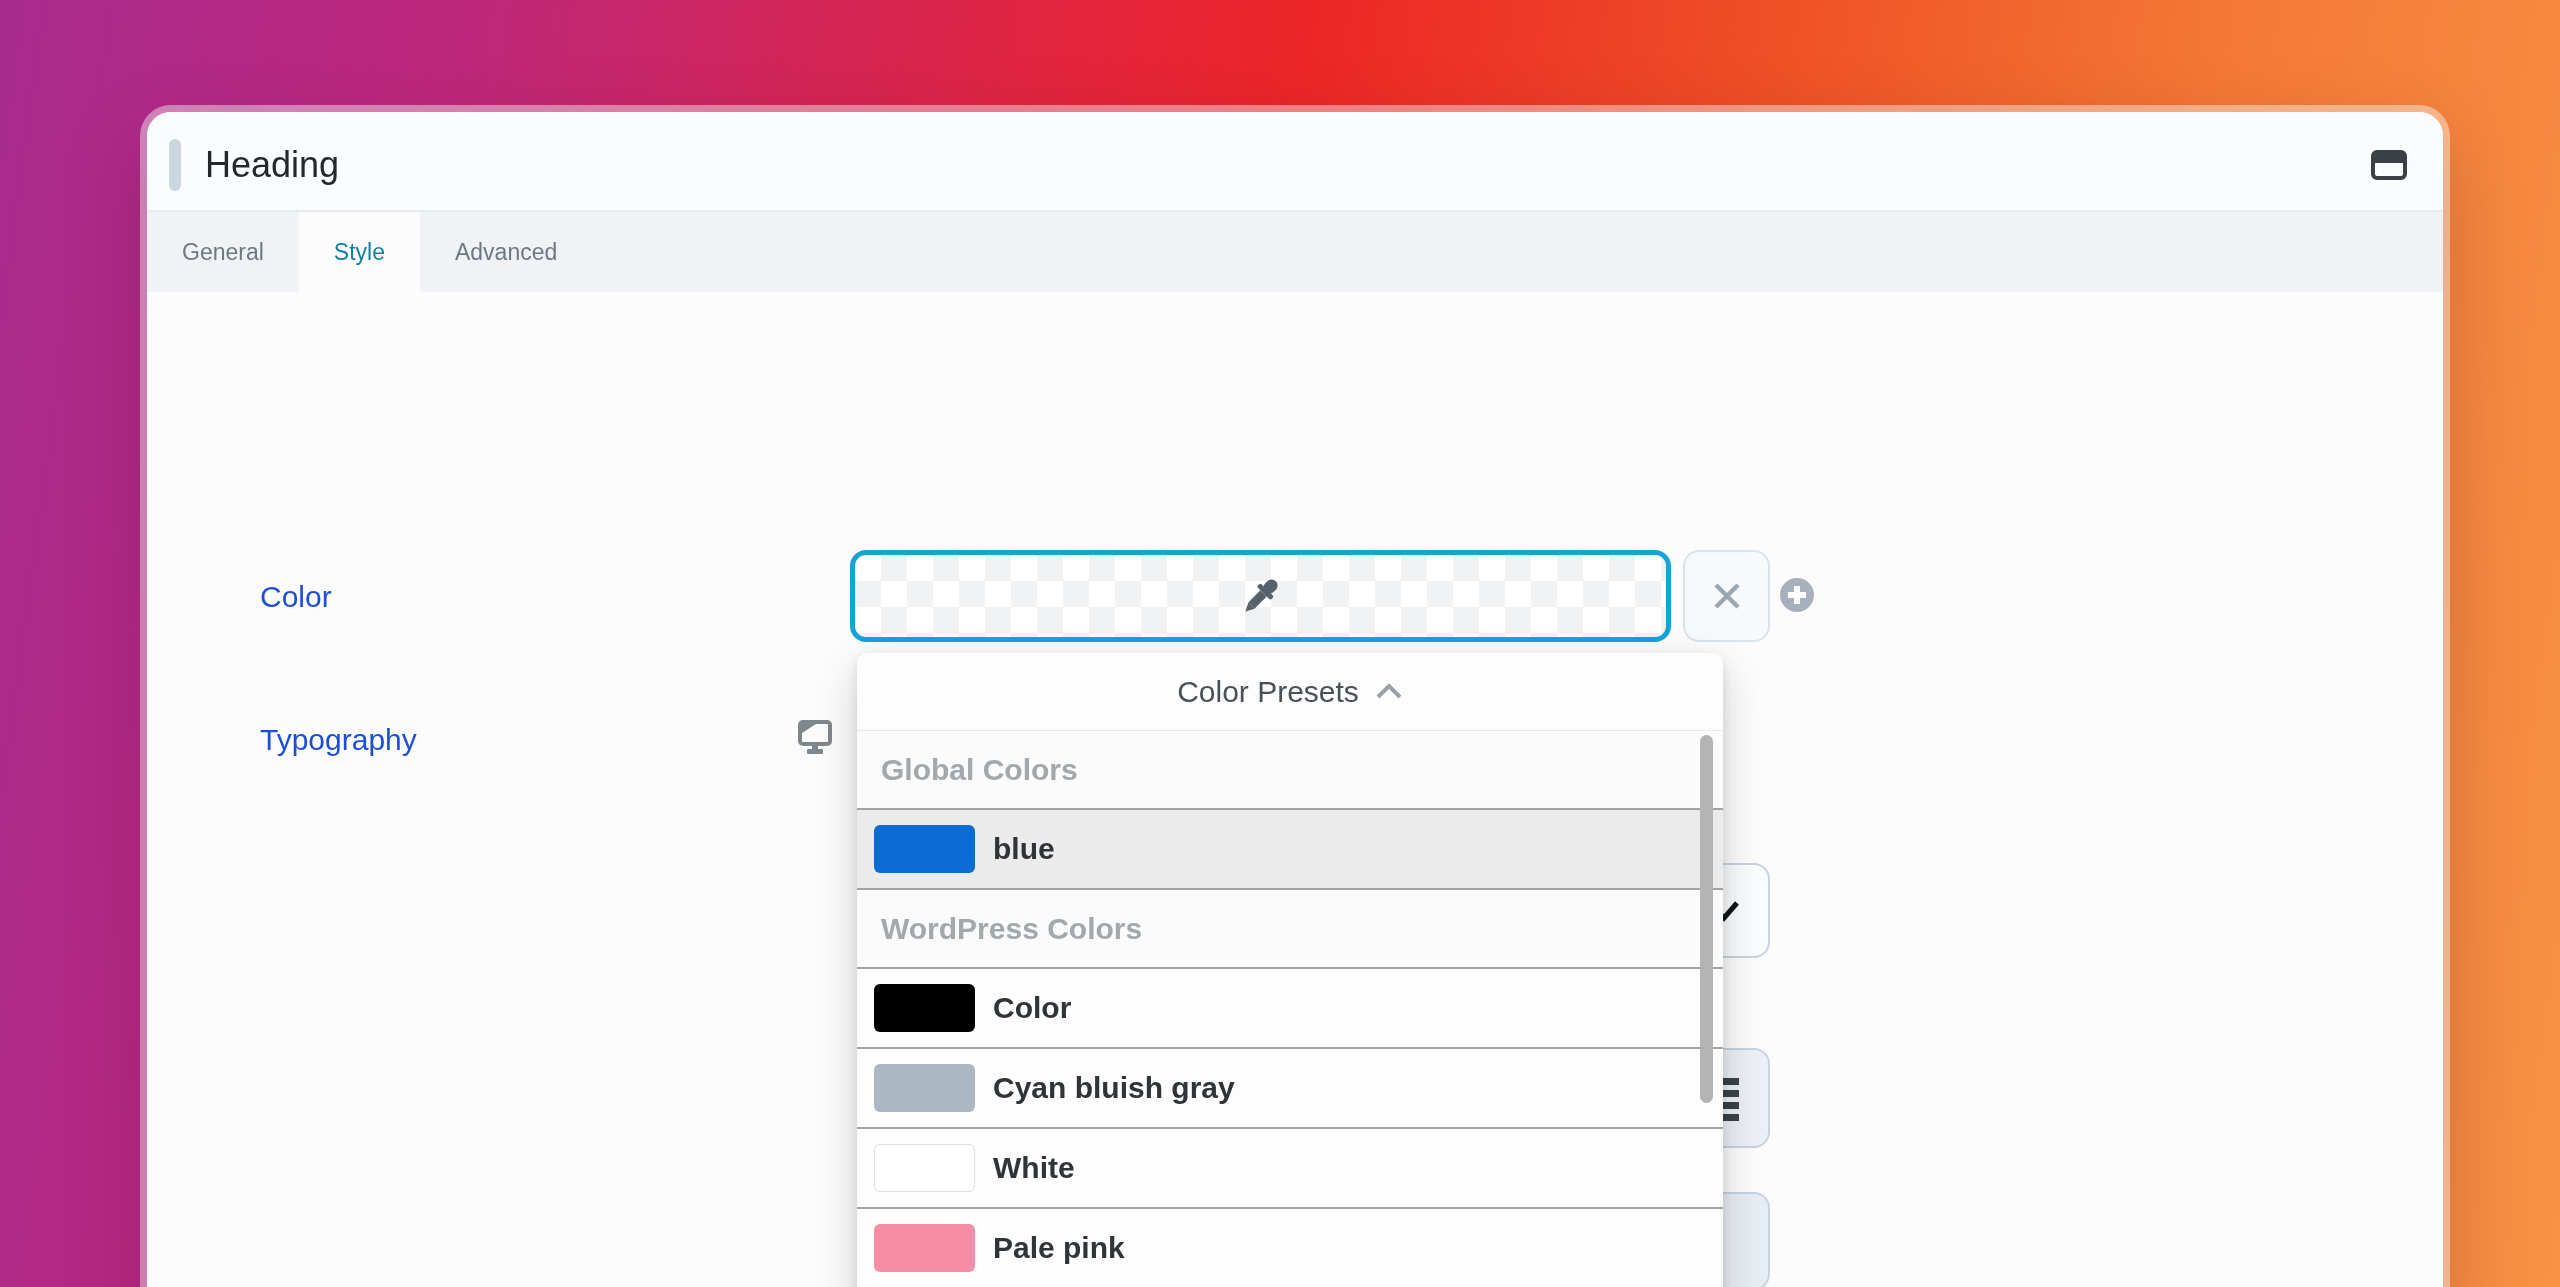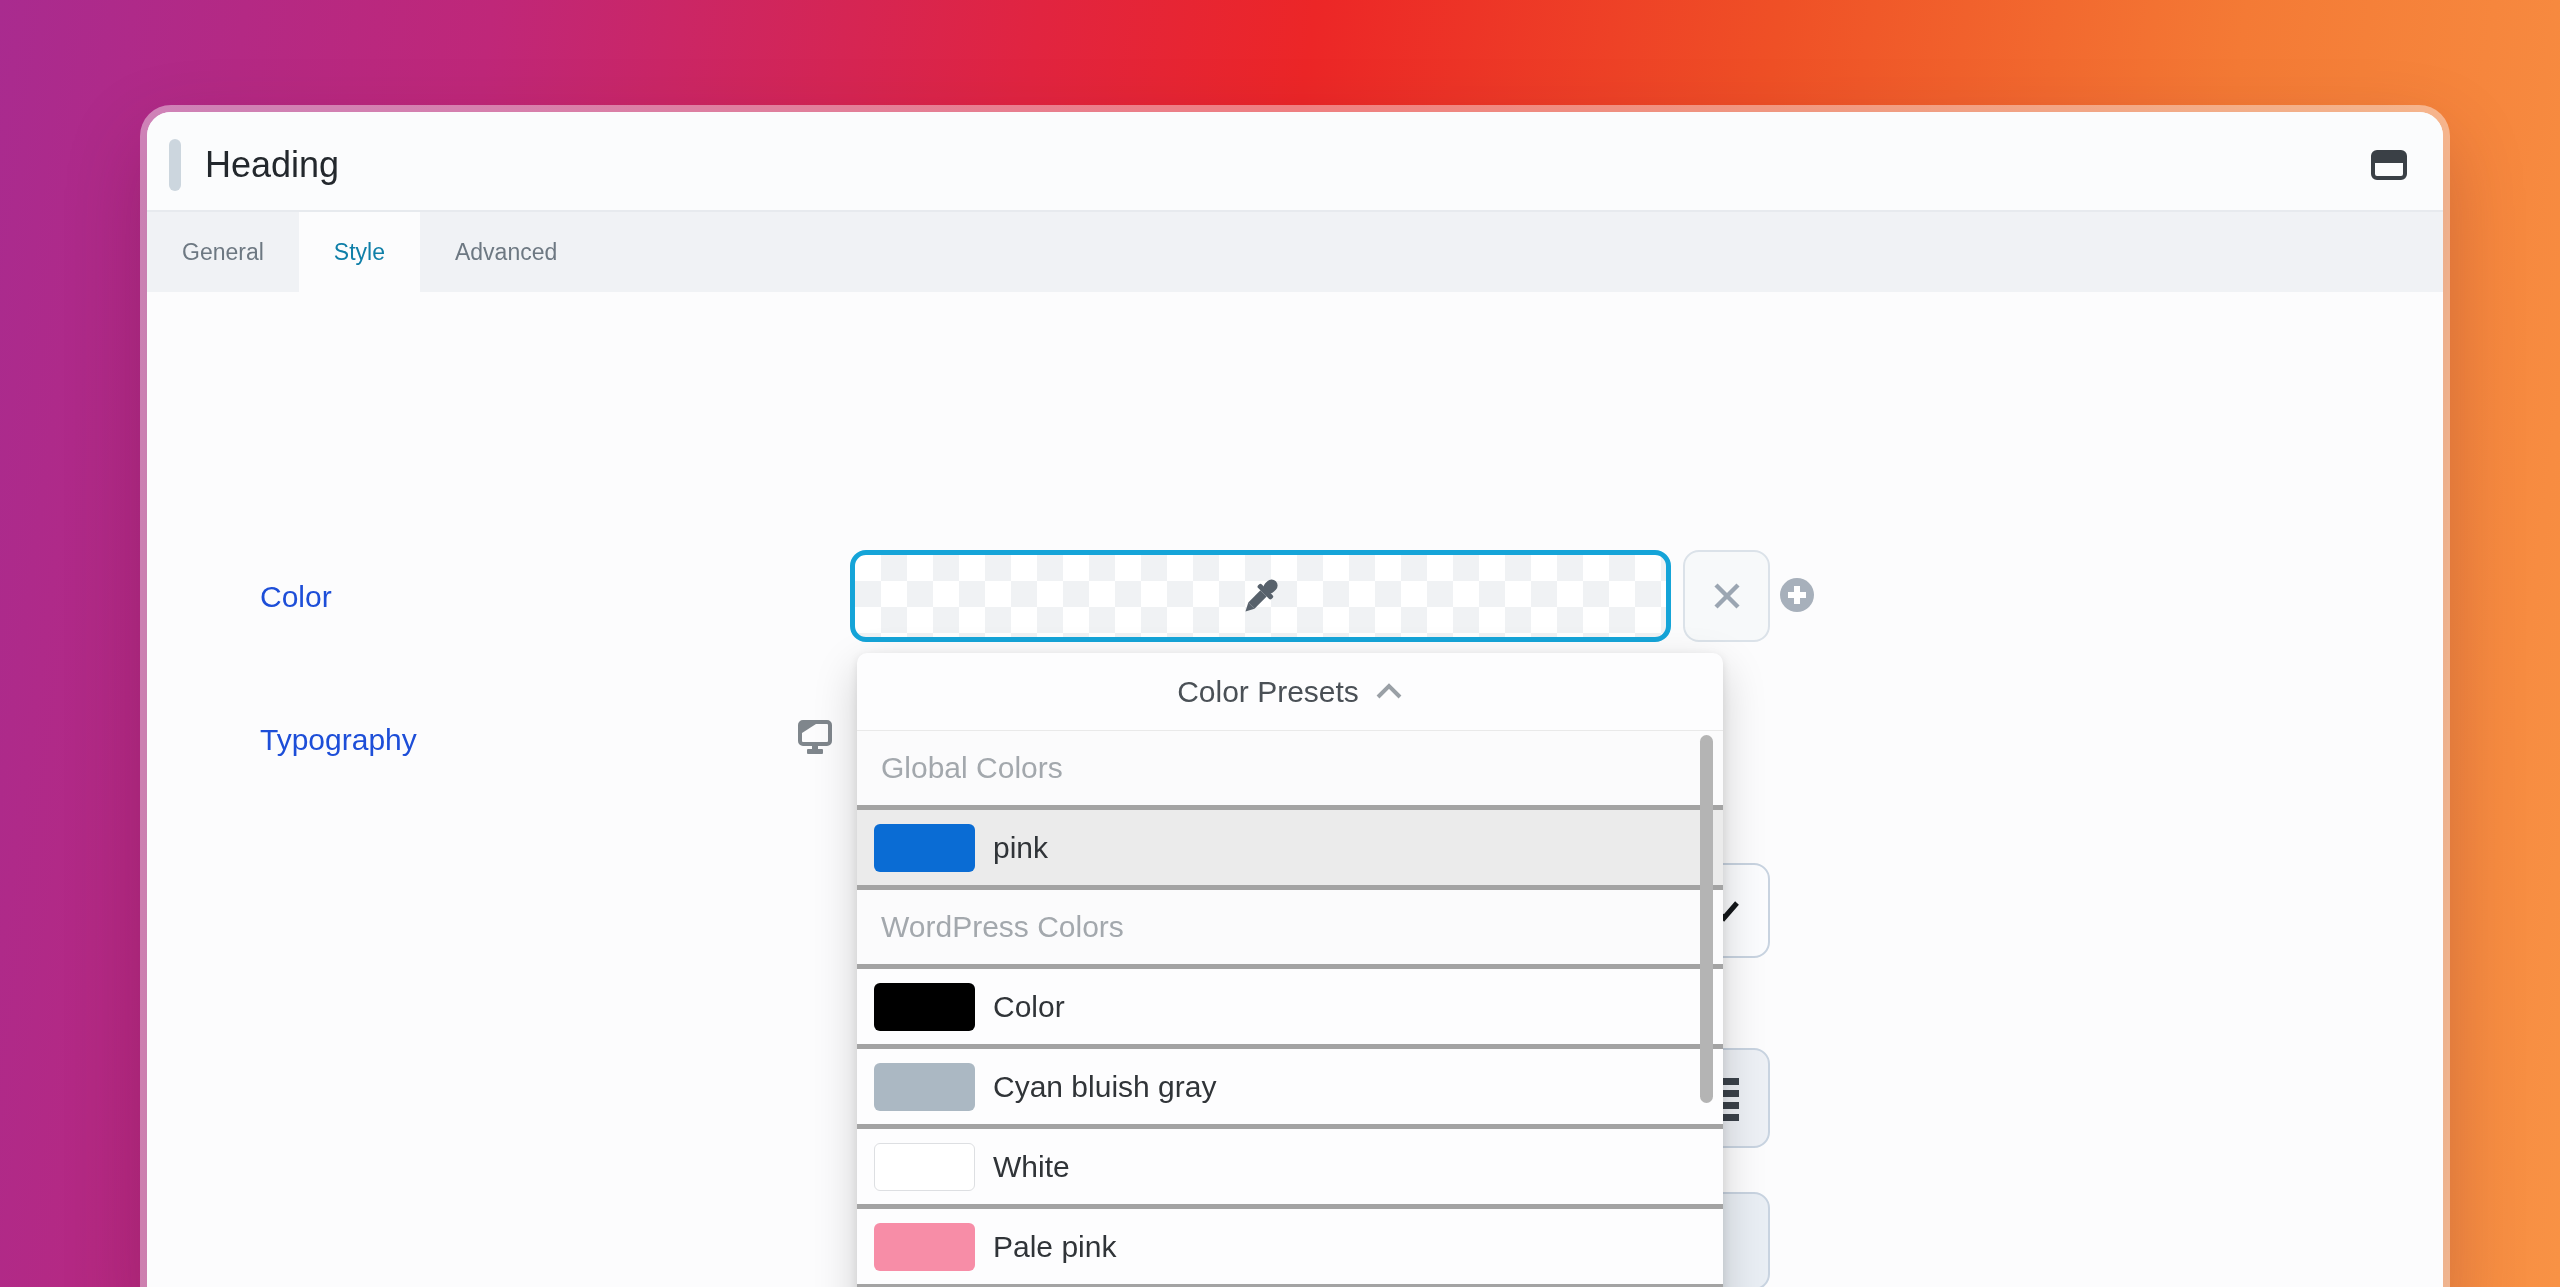--- a/index.html
+++ b/index.html
@@ -68,22 +68,22 @@
   .justify-bars span{display:block;width:36px;height:7px;background:#3b424a;}
   
   .dropdown{
     position:absolute;left:710px;top:361px;width:866px;height:775px;background:#fdfdfe;
     border-radius:10px;box-shadow:0 16px 44px rgba(0,0,0,.18),0 3px 10px rgba(0,0,0,.10);
     overflow:hidden;z-index:5;
   }
   .dd-head{height:77px;display:flex;align-items:center;justify-content:center;gap:16px;cursor:pointer;}
   .dd-title{font-size:30px;font-weight:400;color:#4a5056;}
   .pd-row{
-    height:80px;box-sizing:border-box;border-bottom:5px solid #a3a3a3;
-    display:flex;align-items:center;padding-left:17px;font-size:30px;color:#303438;cursor:pointer;background:#fdfdfe;
+    height:80px;box-sizing:border-box;border-bottom:2px solid #a3a3a3;
+    display:flex;align-items:center;padding-left:17px;font-size:30px;color:#303438;cursor:pointer;background:#fdfdfe;font-weight:bold;
   }
   .pd-row.section{height:79px;background:#fbfbfc;color:#a3a8ad;padding-left:24px;cursor:default;}
   .pd-row.first{border-top:1px solid #e9e9e9;height:80px;}
   .pd-row.selected{background:#ebebeb;}
   .swatch{width:101px;height:48px;border-radius:6px;flex:0 0 auto;}
   .swatch.bordered{box-sizing:border-box;border:1px solid #dddfe2;}
   .pd-label{margin-left:18px;}
   .dd-scrollthumb{
     position:absolute;right:10px;top:82px;width:13px;height:368px;border-radius:7px;background:#b4b4b4;
   }
@@ -165,21 +165,21 @@
           <polyline points="3,14 14,3 25,14" fill="none" stroke="#9aa0a6" stroke-width="4"></polyline>
         </svg>
       </div>
 
       <div class="pd-row section first">
         <span class="pd-label" style="margin-left:0">Global Colors</span>
       </div>
 
       <div class="pd-row selected">
         <span class="swatch" style="background: rgb(10, 108, 212);"></span>
-        <span class="pd-label">pink</span>
+        <span class="pd-label">blue</span>
       </div>
 
       <div class="pd-row section">
         <span class="pd-label" style="margin-left:0">WordPress Colors</span>
       </div>
 
       <div class="pd-row">
         <span class="swatch" style="background: rgb(0, 0, 0);"></span>
         <span class="pd-label">Color</span>
       </div>

